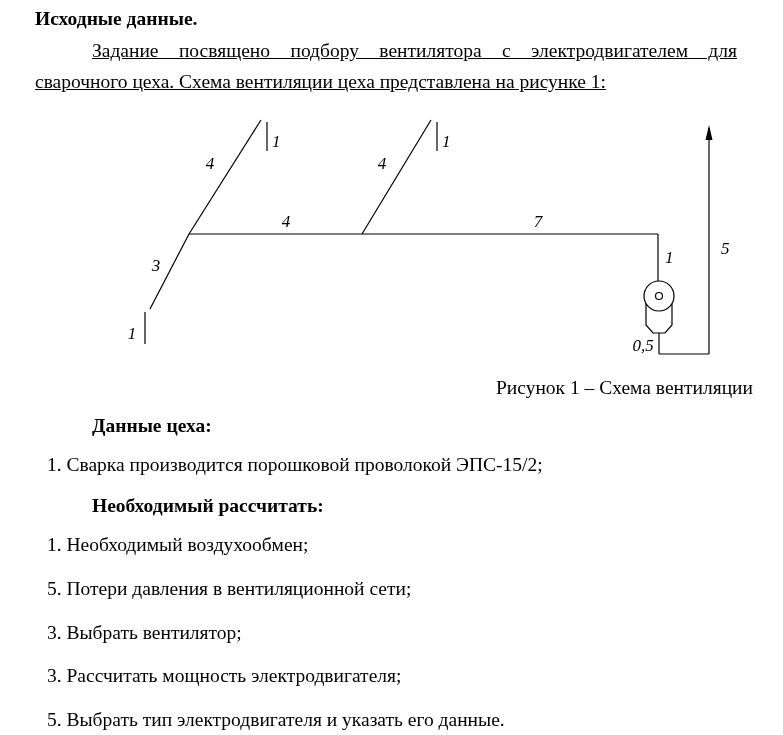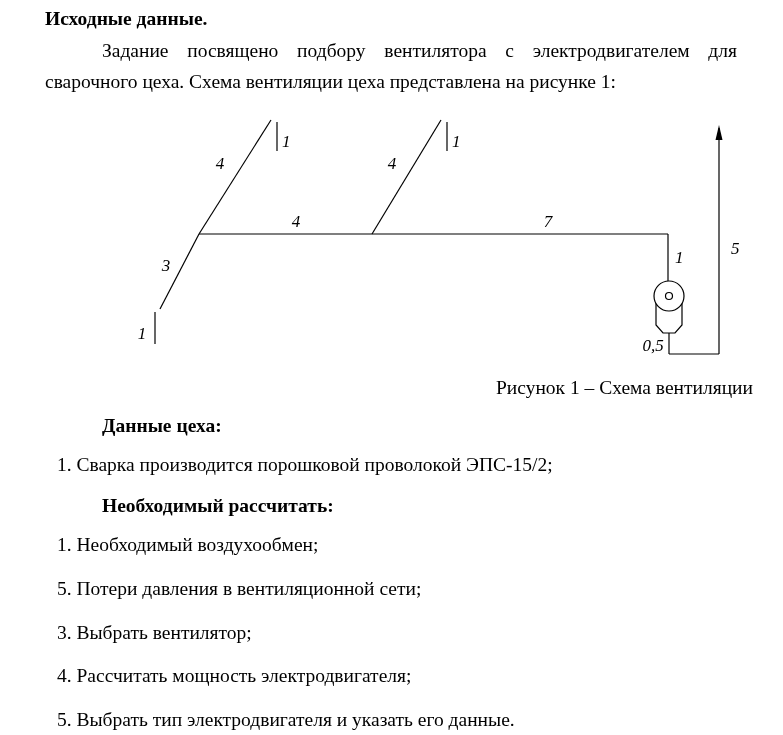--- a/index.html
+++ b/index.html
@@ -6,33 +6,34 @@
   html, body { margin: 0; padding: 0; background: #ffffff; }
   .page {
     position: relative;
     width: 783px;
     height: 735px;
     background: #ffffff;
     color: #000000;
     font-family: "Liberation Serif", serif;
     font-size: 19.5px;
     overflow: hidden;
-    padding: 5px 30px 0 45px;
+    padding: 5px 30px 0 35px;
   }
   .doc-title {
     font-weight: bold;
     font-size: 19.5px;
     margin: 0;
     line-height: 1.45;
   }
   .intro {
     margin: 3px 16px 0 0;
     text-indent: 57px;
     text-align: justify;
     line-height: 1.58;
+    text-decoration: underline;
   }
   .figure { margin: 8px -30px 0 -33px; }
   .figure svg { display: block; }
   .diagram-label {
     font-family: "Liberation Serif", serif;
     font-style: italic;
     font-size: 17px;
     fill: #000000;
   }
   .caption { text-align: right; margin: 0 0 0 0; line-height: 1.4; }
@@ -96,17 +97,17 @@
   <p class="section-head">Данные цеха:</p>
   <div class="list">
     <p>1. Сварка производится порошковой проволокой ЭПС-15/2;</p>
   </div>
 
   <p class="section-head">Необходимый рассчитать:</p>
   <div class="list">
     <p>1. Необходимый воздухообмен;</p>
     <p>5. Потери давления в вентиляционной сети;</p>
     <p>3. Выбрать вентилятор;</p>
-    <p>4. Рассчитать мощность электродвигателя;</p>
+    <p>3. Рассчитать мощность электродвигателя;</p>
     <p>5. Выбрать тип электродвигателя и указать  его данные.</p>
   </div>
 
 </div>
 
 </body></html>

